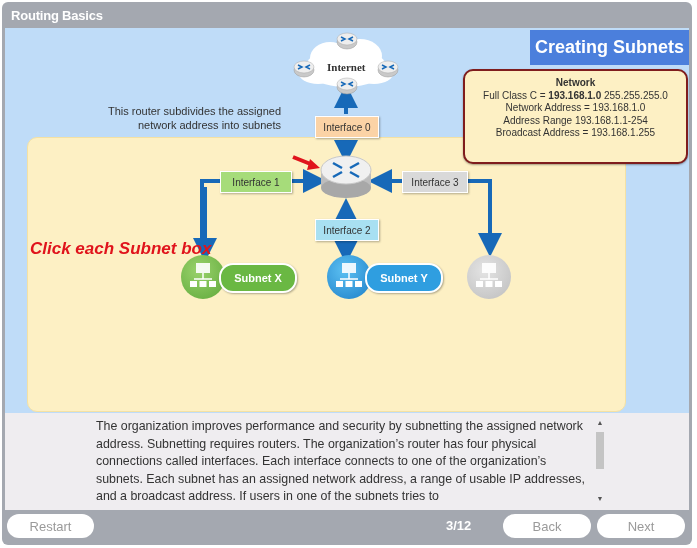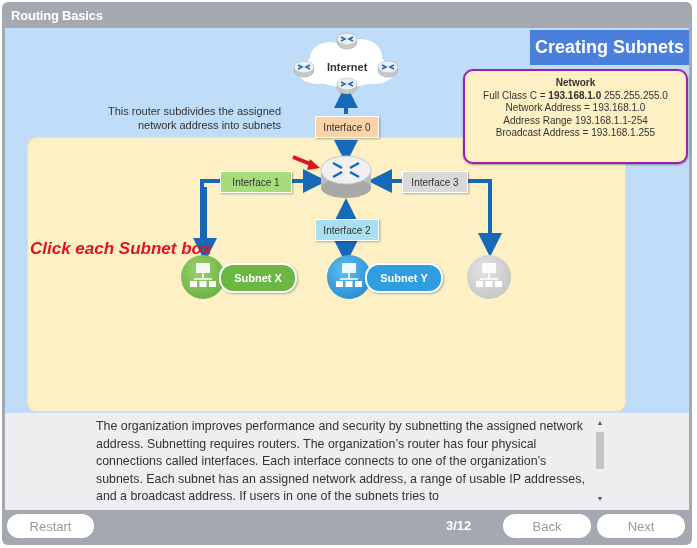--- a/index.html
+++ b/index.html
@@ -2,25 +2,25 @@
 <html><head>
 <meta charset="utf-8">
 <style>
   html,body{margin:0;padding:0;background:#ffffff;}
   body{width:697px;height:548px;position:relative;overflow:hidden;font-family:"Liberation Sans",sans-serif;}
   .frame{position:absolute;left:2px;top:2px;width:690px;height:543px;background:#a4a8b0;border-radius:6px;}
   .title{position:absolute;left:9px;top:6px;color:#fff;font-weight:bold;font-size:13px;letter-spacing:-0.2px;}
   .stage{position:absolute;left:5px;top:28px;width:684px;height:385px;background:#bfdcf8;}
   .panel{position:absolute;left:22px;top:109px;width:597px;height:273px;background:#fdf0c4;border-radius:10px;border:1px solid #f4e1a4;}
   .heading{position:absolute;left:525px;top:2px;width:159px;height:35px;background:#4b7fdc;color:#fff;font-weight:bold;font-size:18px;display:flex;align-items:center;justify-content:center;}
-  .netbox{position:absolute;left:458px;top:41px;width:225px;height:95px;background:#fdf0c4;border:2px solid #a21caf;border-radius:10px;box-shadow:0 1px 2px rgba(0,0,0,0.35);font-size:10px;color:#333;text-align:center;line-height:12.5px;padding-top:6px;box-sizing:border-box;}
+  .netbox{position:absolute;left:458px;top:41px;width:225px;height:95px;background:#fdf0c4;border:2px solid #7f1d1d;border-radius:10px;box-shadow:0 1px 2px rgba(0,0,0,0.35);font-size:10px;color:#333;text-align:center;line-height:12.5px;padding-top:6px;box-sizing:border-box;}
   .netbox .nh{font-weight:bold;}
   .netbox b{font-weight:bold;}
   .iface{position:absolute;height:20px;font-size:10px;color:#333;display:flex;align-items:center;justify-content:center;border:1.5px solid #fff;box-shadow:1px 1px 2px rgba(0,0,0,0.3);}
-  .cloud{position:absolute;}
+  .cloud{position:absolute;font-family:Liberation Serif, serif;}
   .note{position:absolute;left:86px;top:104px;width:195px;text-align:right;font-size:11px;color:#333;line-height:14px;}
   .click{position:absolute;left:30px;top:239px;color:#e0141c;font-style:italic;font-weight:bold;font-size:17px;text-align:center;}
   .subnet{position:absolute;height:48px;}
   .subnet .circ{position:absolute;left:0;top:0;width:44px;height:44px;border-radius:50%;}
   .subnet .pill{position:absolute;left:38px;top:8px;width:74px;height:26px;border-radius:14px;border:2px solid #fff;color:#fff;font-weight:bold;font-size:11px;display:flex;align-items:center;justify-content:center;box-shadow:1px 1px 2px rgba(0,0,0,0.3);}
   .textarea{position:absolute;left:5px;top:413px;width:684px;height:97px;background:#efedf0;overflow:hidden;}
   .textarea p{margin:0;position:absolute;left:91px;top:5px;width:500px;font-size:12.4px;line-height:17.6px;color:#333;}
   .scroll{position:absolute;left:589px;top:4px;width:12px;height:88px;}
   .scroll .thumb{position:absolute;left:2px;top:15px;width:8px;height:37px;background:#c4c4c4;}
   .scroll .up,.scroll .dn{position:absolute;left:2px;width:8px;font-size:7px;color:#555;text-align:center;line-height:8px;}

